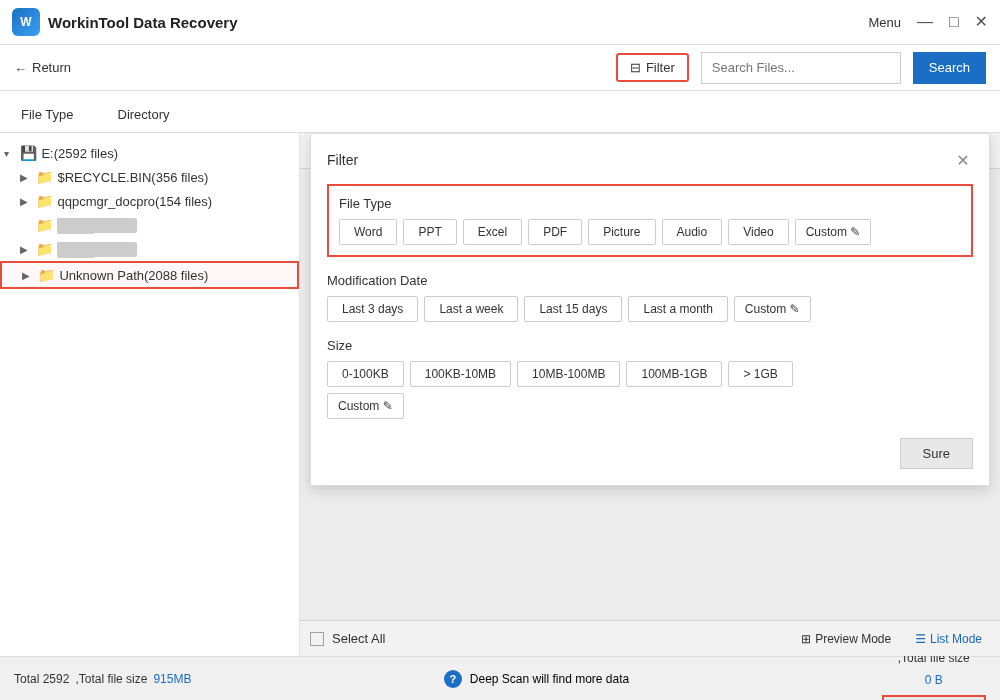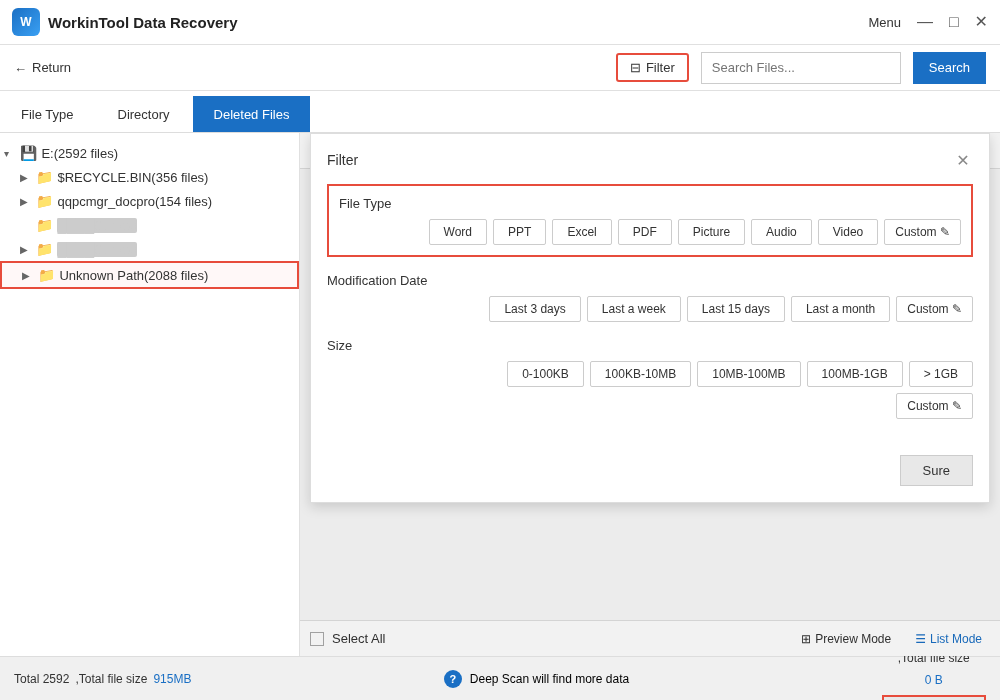--- a/index.html
+++ b/index.html
@@ -189,21 +189,21 @@
     .filter-section { margin-bottom: 16px; }
     .filter-section-title {
       font-size: 13px; color: #333; margin-bottom: 8px; font-weight: 500;
     }
     .filter-section-bordered {
       border: 2px solid #e74c3c;
       padding: 10px;
       margin-bottom: 16px;
     }
     .filter-btn-group {
-      display: flex; flex-wrap: wrap; gap: 6px; justify-content: flex-end;
+      display: flex; flex-wrap: wrap; gap: 6px;
     }
     .filter-option-btn {
       border: 1px solid #ccc;
       background: #fff;
       padding: 5px 14px;
       font-size: 12px;
       cursor: pointer;
       color: #333;
       border-radius: 2px;
     }
@@ -218,21 +218,21 @@
       display: flex; align-items: center; gap: 4px;
     }
     .sure-btn {
       float: right;
       background: #e8e8e8;
       border: 1px solid #ccc;
       padding: 7px 22px;
       font-size: 13px;
       cursor: pointer;
       color: #333;
-      margin-top: 20px;
+      margin-top: 3px;
     }
 
     
     .bottom-bar {
       height: 44px;
       background: #f0f0f0;
       border-top: 1px solid #ddd;
       display: flex;
       align-items: center;
       padding: 0 14px;
@@ -329,23 +329,20 @@
   <input class="search-input" type="text" placeholder="Search Files..." style="">
   <button class="search-button">Search</button>
 </div>
 
 <div class="tabs-bar">
   <div class="tab-item">
     <span>File Type</span>
   </div>
   <div class="tab-item">
     <span>Directory</span>
-  </div>
-  <div class="tab-item active">
-    <span>Deleted Files</span>
   </div>
 </div>
 
 <div class="main-content">
 
   <div class="sidebar">
 
     <div class="tree-item" style="padding-left: 4px;">
       <span class="tree-arrow">▾</span>
       <span class="tree-icon drive-icon">💾</span>

